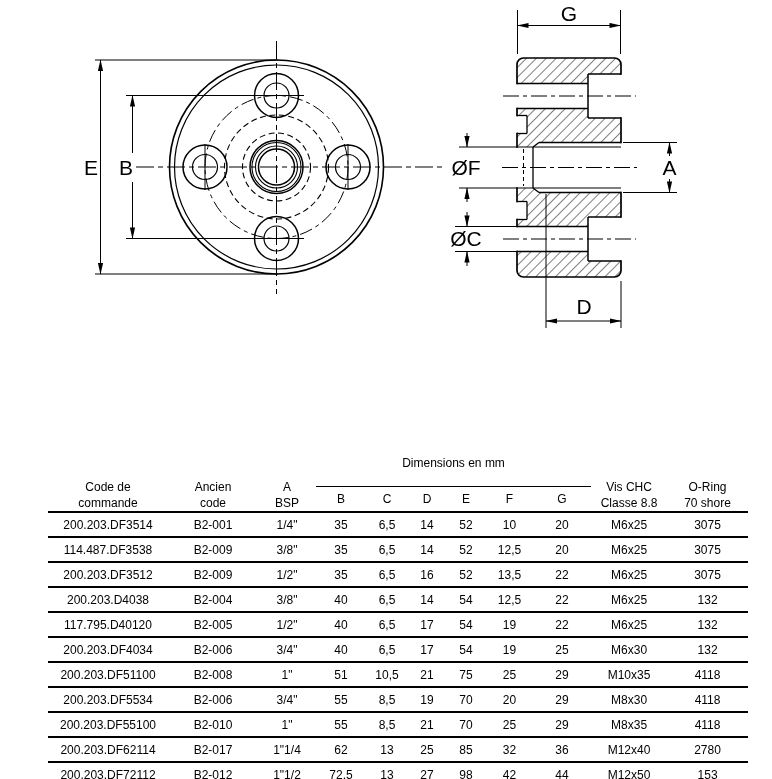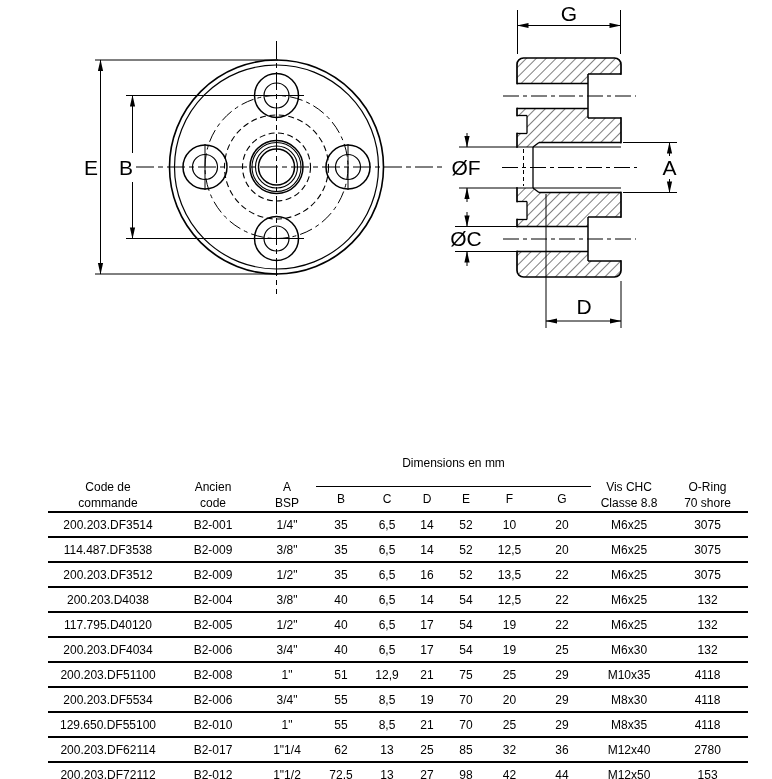--- a/index.html
+++ b/index.html
@@ -325,21 +325,21 @@
         <td>19</td>
         <td>25</td>
         <td>M6x30</td>
         <td>132</td>
       </tr>
       <tr>
         <td class="bold">200.203.DF51100</td>
         <td class="bold">B2-008</td>
         <td>1"</td>
         <td>51</td>
-        <td>12,9</td>
+        <td>10,5</td>
         <td>21</td>
         <td>75</td>
         <td>25</td>
         <td>29</td>
         <td>M10x35</td>
         <td>4118</td>
       </tr>
       <tr>
         <td class="bold">200.203.DF5534</td>
         <td class="bold">B2-006</td>
@@ -347,21 +347,21 @@
         <td>55</td>
         <td>8,5</td>
         <td>19</td>
         <td>70</td>
         <td>20</td>
         <td>29</td>
         <td>M8x30</td>
         <td>4118</td>
       </tr>
       <tr>
-        <td class="bold">129.650.DF55100</td>
+        <td class="bold">200.203.DF55100</td>
         <td class="bold">B2-010</td>
         <td>1"</td>
         <td>55</td>
         <td>8,5</td>
         <td>21</td>
         <td>70</td>
         <td>25</td>
         <td>29</td>
         <td>M8x35</td>
         <td>4118</td>

